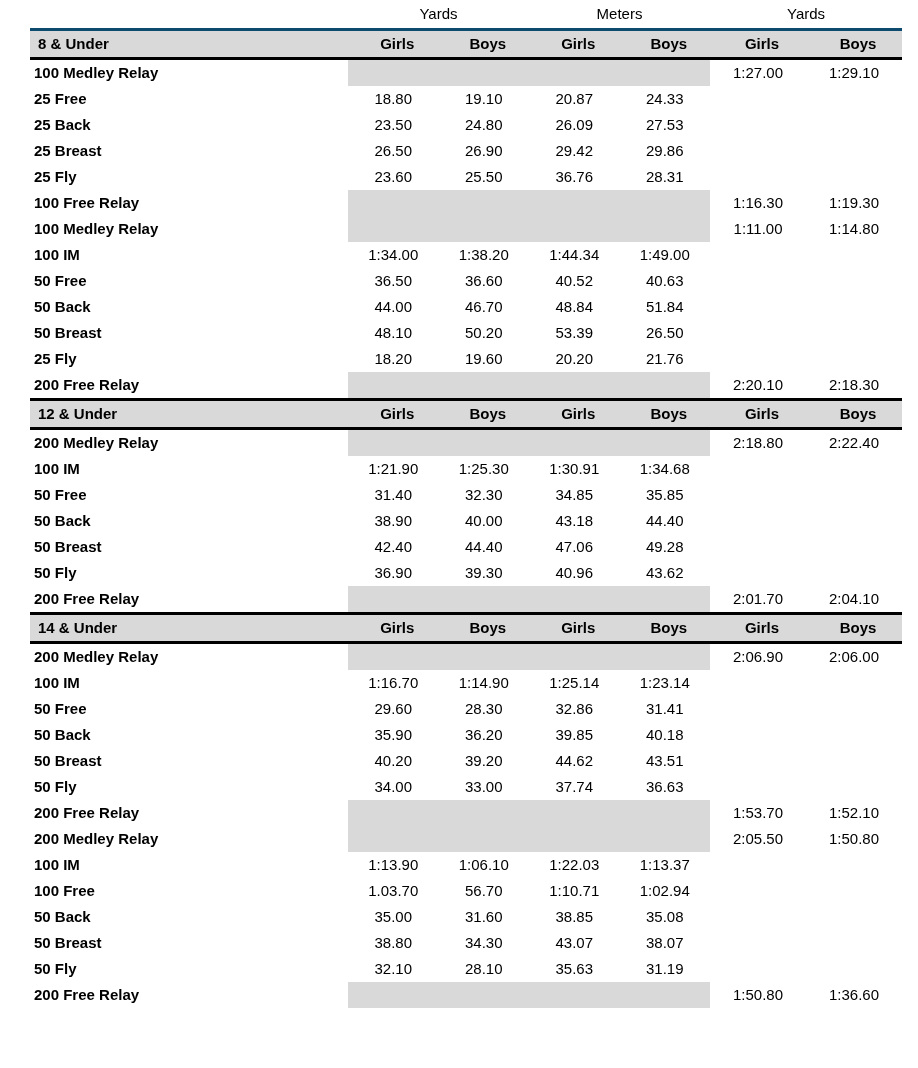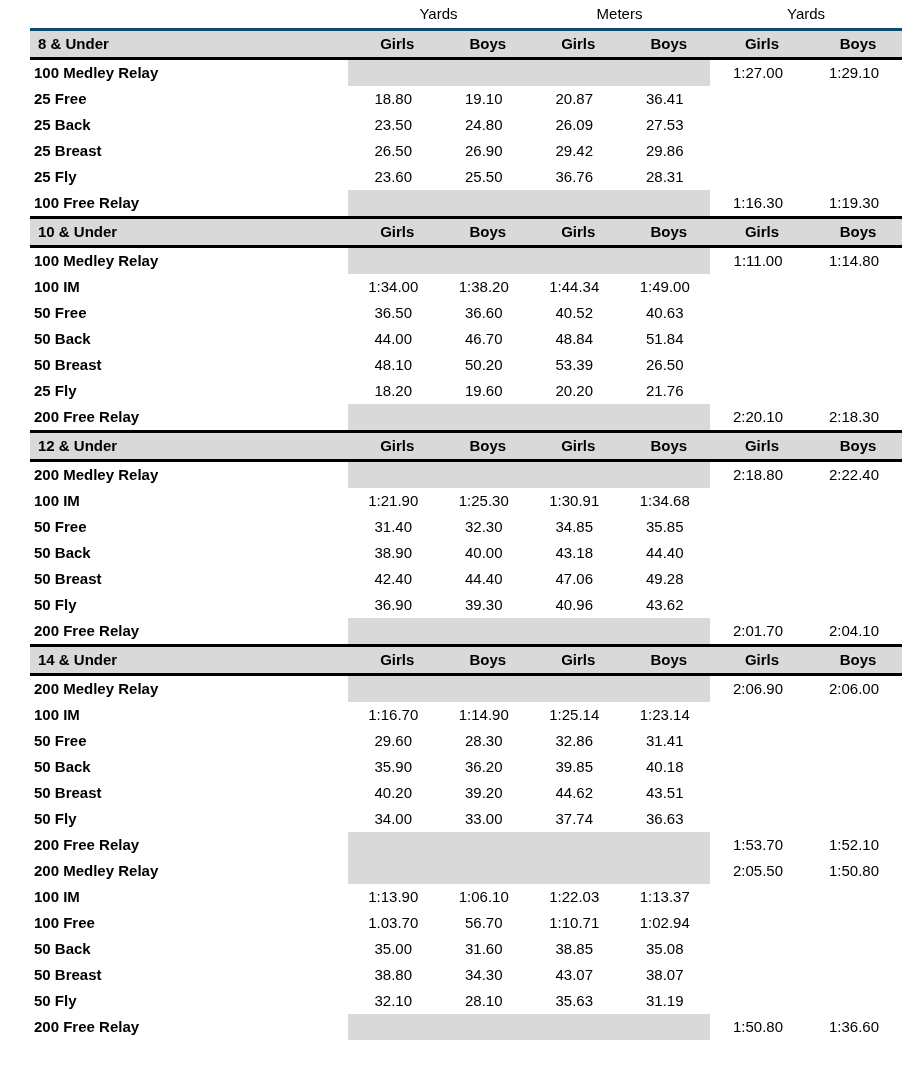--- a/index.html
+++ b/index.html
@@ -87,21 +87,21 @@
           <td class="num-col shaded"></td>
           <td class="num-col shaded"></td>
           <td class="num-col">1:27.00</td>
           <td class="num-col">1:29.10</td>
         </tr>
         <tr>
           <td class="event-col">25 Free</td>
           <td class="num-col">18.80</td>
           <td class="num-col">19.10</td>
           <td class="num-col">20.87</td>
-          <td class="num-col">36.41</td>
+          <td class="num-col">24.33</td>
           <td class="num-col"></td>
           <td class="num-col"></td>
         </tr>
         <tr>
           <td class="event-col">25 Back</td>
           <td class="num-col">23.50</td>
           <td class="num-col">24.80</td>
           <td class="num-col">26.09</td>
           <td class="num-col">27.53</td>
           <td class="num-col"></td>
@@ -127,29 +127,20 @@
         </tr>
         <tr>
           <td class="event-col">100 Free Relay</td>
           <td class="num-col shaded"></td>
           <td class="num-col shaded"></td>
           <td class="num-col shaded"></td>
           <td class="num-col shaded"></td>
           <td class="num-col">1:16.30</td>
           <td class="num-col">1:19.30</td>
         </tr>
-        <tr class="section-header">
-          <td class="event-col">10 &amp; Under</td>
-          <td class="num-col">Girls</td>
-          <td class="num-col">Boys</td>
-          <td class="num-col">Girls</td>
-          <td class="num-col">Boys</td>
-          <td class="num-col">Girls</td>
-          <td class="num-col">Boys</td>
-        </tr>
         <tr>
           <td class="event-col">100 Medley Relay</td>
           <td class="num-col shaded"></td>
           <td class="num-col shaded"></td>
           <td class="num-col shaded"></td>
           <td class="num-col shaded"></td>
           <td class="num-col">1:11.00</td>
           <td class="num-col">1:14.80</td>
         </tr>
         <tr>

